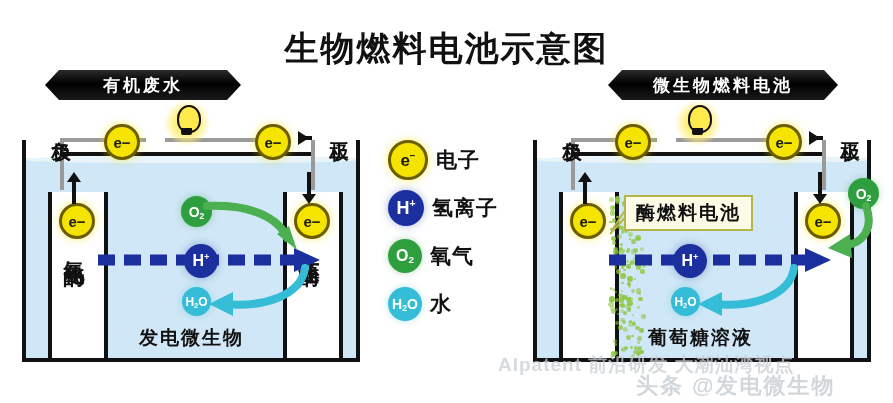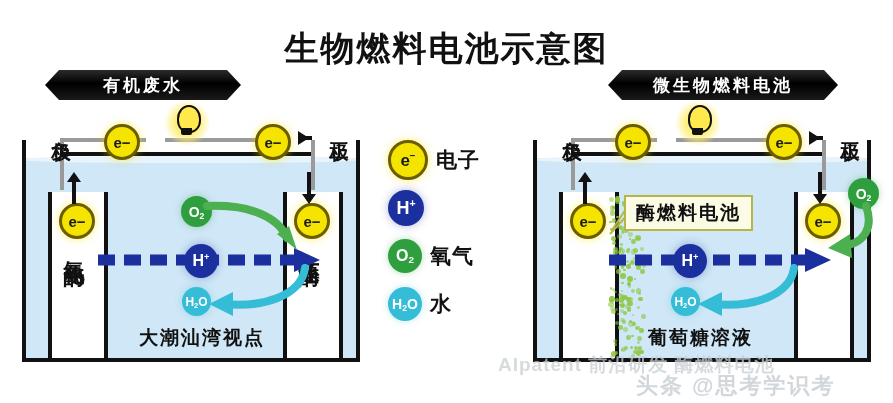--- a/index.html
+++ b/index.html
@@ -167,33 +167,34 @@
 </svg>
 
 <div class="pc h2o abs" style="left:182px;top:287px;width:29px;height:29px;font-size:12px;">
   <span>H<sub>2</sub>O</span>
 </div>
 <svg class="abs" style="left:205px;top:262px;" width="105" height="55">
   <path d="M100,6 C96,34 58,46 18,42" stroke="#35bcd6" stroke-width="8" fill="none" stroke-linecap="round"></path>
   <polygon points="28,30 4,42 28,54" fill="#35bcd6"></polygon>
 </svg>
 
-<div class="solution-label" style="left:139px;top:325px;">大潮汕湾视点</div>
+<div class="solution-label" style="left:139px;top:325px;">发电微生物</div>
 
 <div class="abs" id="legend">
   <div class="legend-row">
     <div class="pc e" style="position:relative;width:34px;height:34px;font-size:17px;">
       <span>e<sup>−</sup></span>
     </div>
     <div class="legend-text">电子</div>
   </div>
   <div class="legend-row">
     <div class="pc h" style="position:relative;width:36px;height:36px;font-size:18px;">
       <span>H<sup>+</sup></span>
     </div>
+    <div class="legend-text">氢离子</div>
   </div>
   <div class="legend-row">
     <div class="pc o2" style="position:relative;width:34px;height:34px;font-size:16px;">
       <span>O<sub>2</sub></span>
     </div>
     <div class="legend-text">氧气</div>
   </div>
   <div class="legend-row">
     <div class="pc h2o" style="position:relative;width:34px;height:34px;font-size:14px;">
       <span>H<sub>2</sub>O</span>
@@ -427,14 +428,14 @@
 <div class="pc h2o abs" style="left:671px;top:287px;width:29px;height:29px;font-size:12px;">
   <span>H<sub>2</sub>O</span>
 </div>
 <svg class="abs" style="left:694px;top:262px;" width="105" height="55">
   <path d="M100,6 C96,34 58,46 18,42" stroke="#35bcd6" stroke-width="8" fill="none" stroke-linecap="round"></path>
   <polygon points="28,30 4,42 28,54" fill="#35bcd6"></polygon>
 </svg>
 
 <div class="solution-label" style="left:648px;top:325px;">葡萄糖溶液</div>
 
-<div class="wm" id="wm-top">AIpatent 前沿研发 酶燃料电池</div>
-<div class="wm" id="wm-bottom">头条 @思考学识考</div>
+<div class="wm" id="wm-top">AIpatent 前沿研发 大潮汕湾视点</div>
+<div class="wm" id="wm-bottom">头条 @发电微生物</div>
 
 </body></html>

